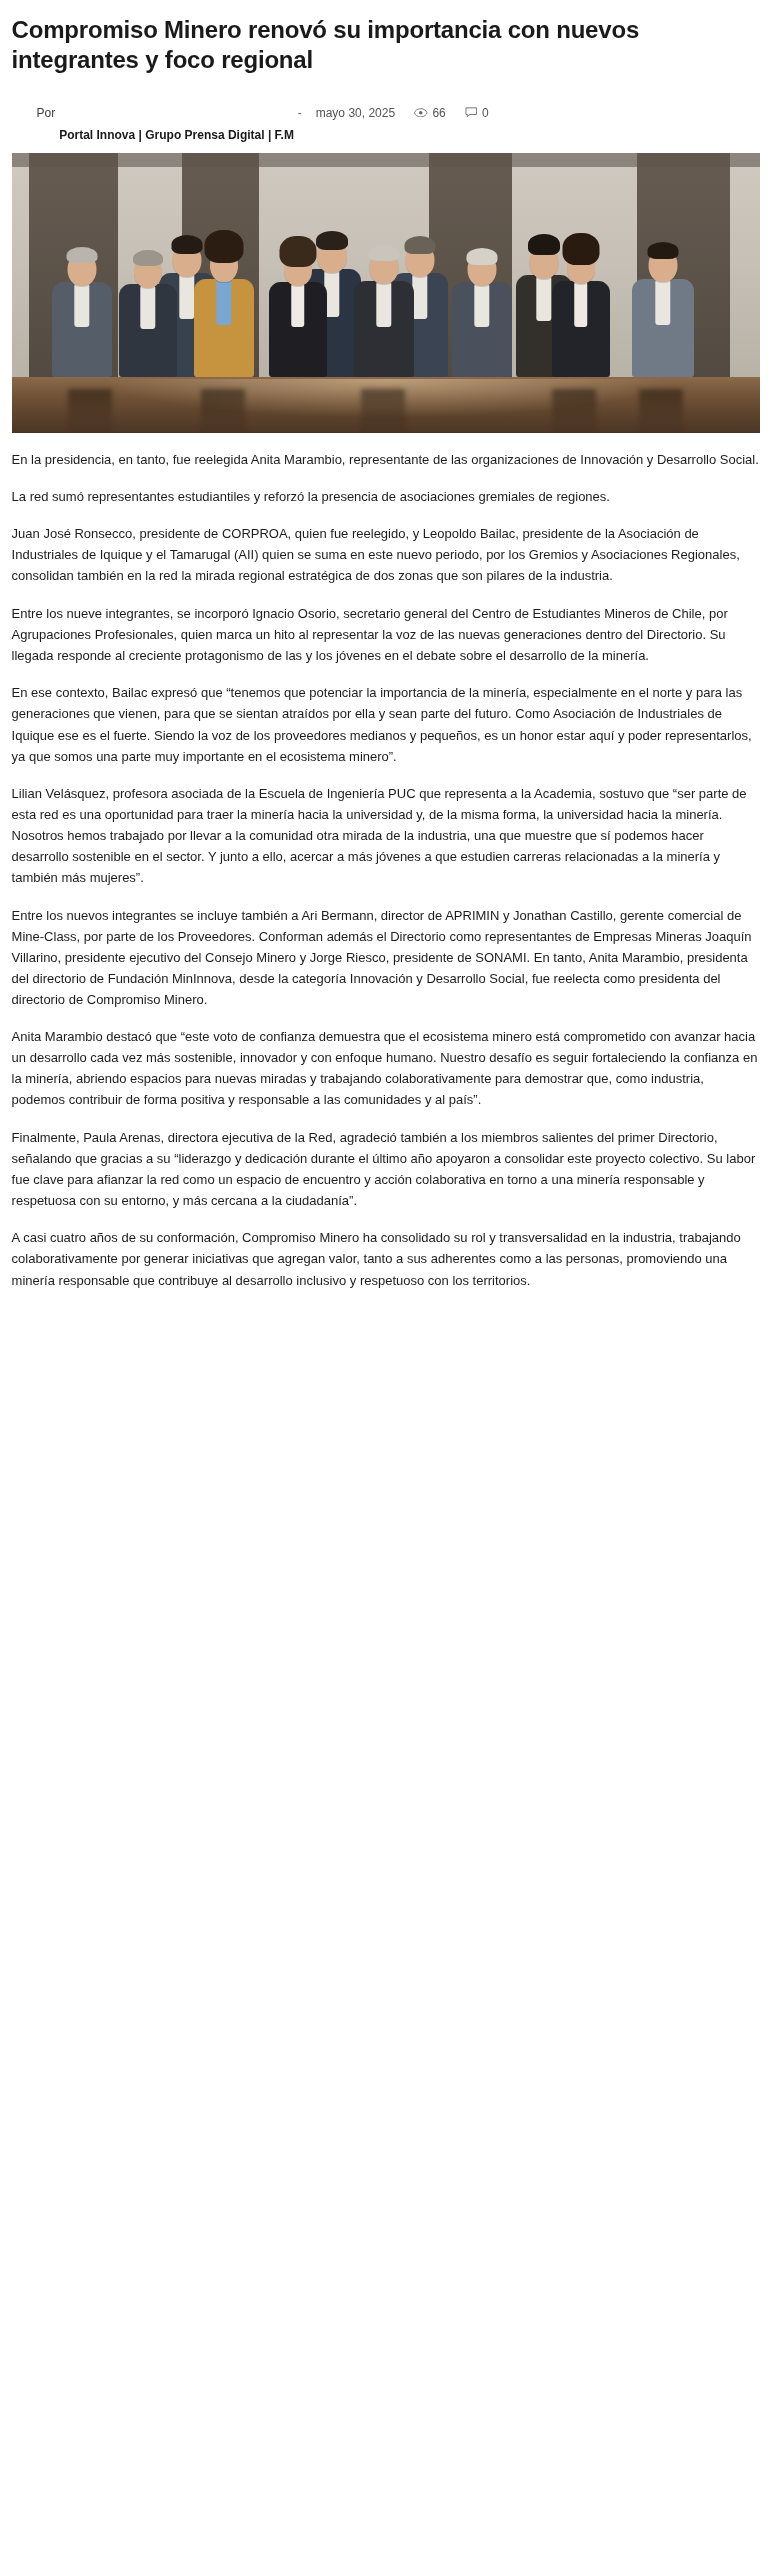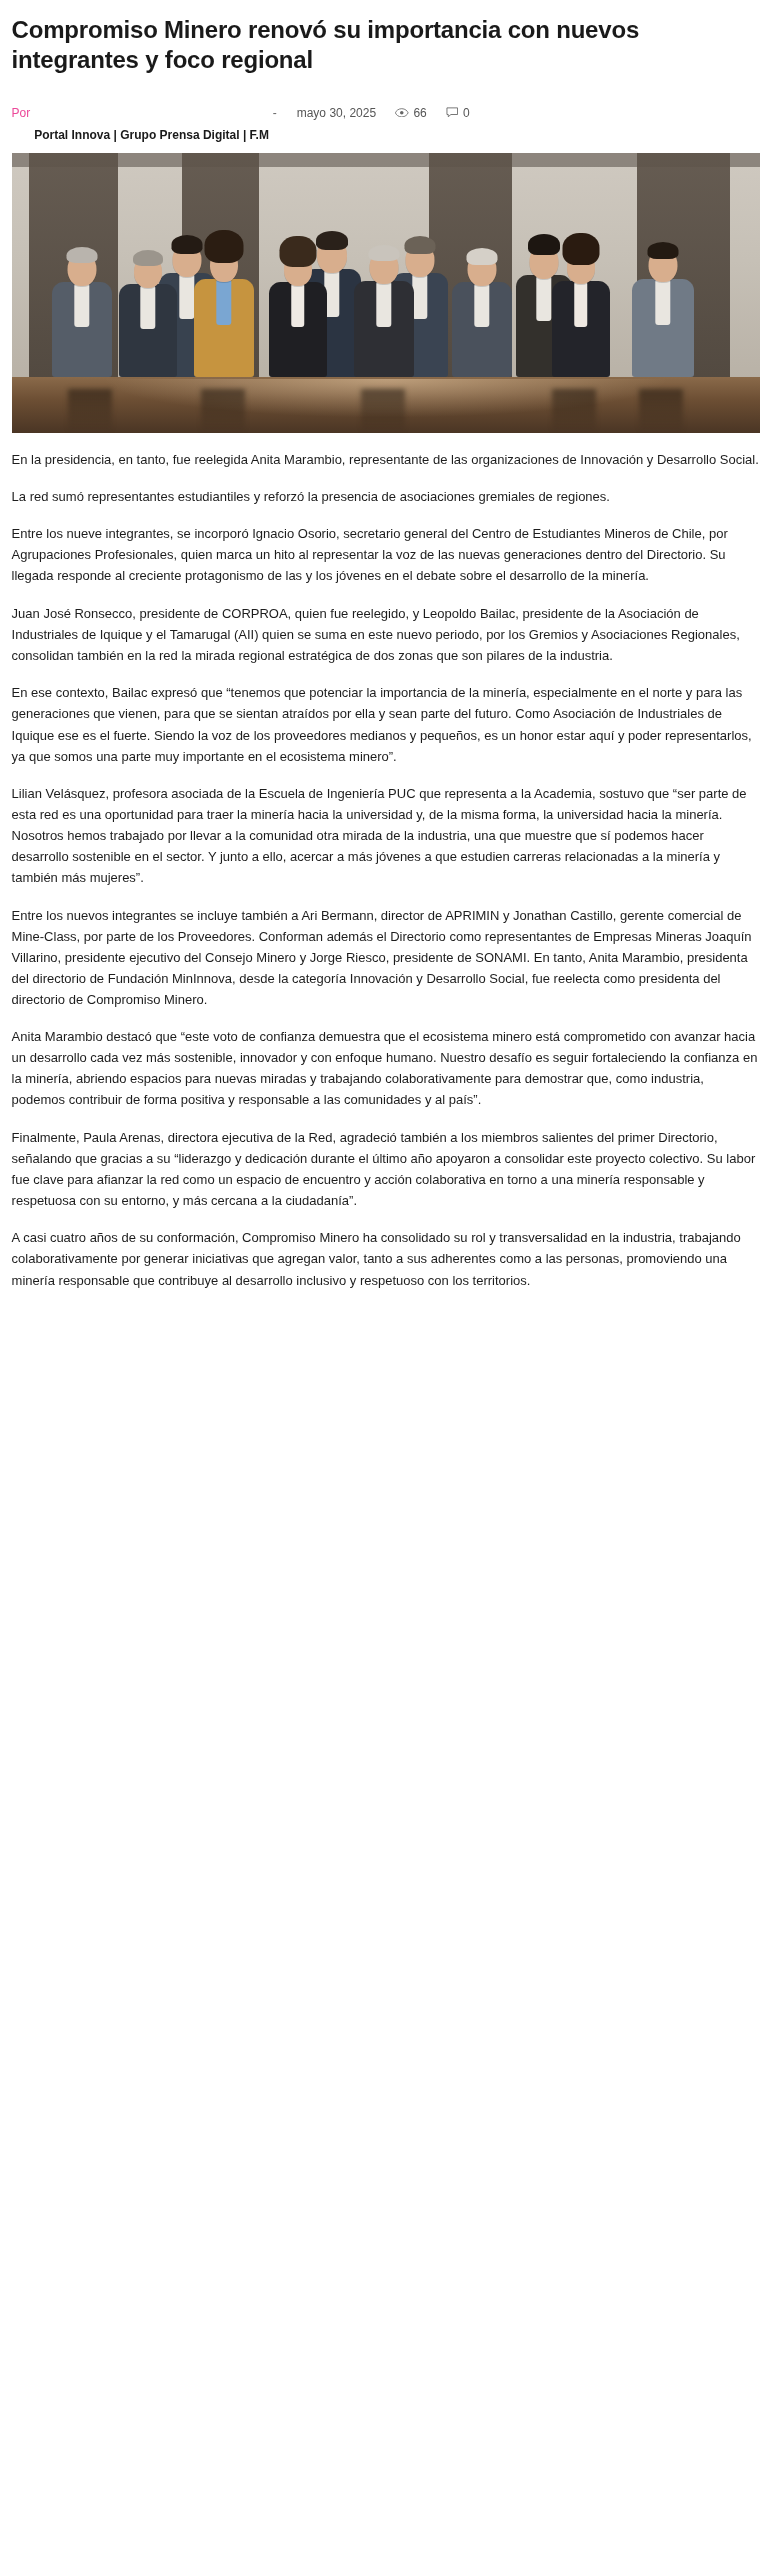--- a/index.html
+++ b/index.html
@@ -26,28 +26,28 @@
   }
   .meta-row {
     display: flex;
     align-items: center;
     flex-wrap: wrap;
     font-size: 12px;
     color: #444444;
     margin-bottom: 11.6px;
     gap: 0px;
   }
-  .meta-by { color: #ec4899; margin-right: 3.9px; }
+  .meta-by { color: #404040; margin-right: 3.9px; margin-left: 25px; }
   .meta-author {
     font-weight: bold;
     color: #1a1a1a;
     margin-top: 44px;
   }
   .meta-sep { margin: 0 3.9px; color: #666; }
-  .meta-date { color: #555555; margin-left: 16px; }
+  .meta-date { color: #555555; margin-left: 10px; }
   .meta-stat {
     display: inline-flex;
     align-items: center;
     margin-left: 19px;
     color: #555555;
     font-size: 12px;
   }
   .meta-stat svg { margin-right: 4.8px; }
   .hero {
     width: 100%;
@@ -255,22 +255,22 @@
     <div class="refl" style="left:56px;"></div>
     <div class="refl" style="left:189px;"></div>
     <div class="refl" style="left:349px;"></div>
     <div class="refl" style="left:540px;"></div>
     <div class="refl" style="left:627px;"></div>
   </div>
 
   <div class="body-text">
     <p>En la presidencia, en tanto, fue reelegida Anita Marambio, representante de las organizaciones de Innovación y Desarrollo Social.</p>
     <p>La red sumó representantes estudiantiles y reforzó la presencia de asociaciones gremiales de regiones.</p>
+    <p>Juan José Ronsecco, presidente de CORPROA, quien fue reelegido, y Leopoldo Bailac, presidente de la Asociación de Industriales de Iquique y el Tamarugal (AII) quien se suma en este nuevo periodo, por los Gremios y Asociaciones Regionales, consolidan también en la red la mirada regional estratégica de dos zonas que son pilares de la industria.</p>
     <p>Entre los nueve integrantes, se incorporó Ignacio Osorio, secretario general del Centro de Estudiantes Mineros de Chile, por Agrupaciones Profesionales, quien marca un hito al representar la voz de las nuevas generaciones dentro del Directorio. Su llegada responde al creciente protagonismo de las y los jóvenes en el debate sobre el desarrollo de la minería.</p>
-    <p>Juan José Ronsecco, presidente de CORPROA, quien fue reelegido, y Leopoldo Bailac, presidente de la Asociación de Industriales de Iquique y el Tamarugal (AII) quien se suma en este nuevo periodo, por los Gremios y Asociaciones Regionales, consolidan también en la red la mirada regional estratégica de dos zonas que son pilares de la industria.</p>
     <p>En ese contexto, Bailac expresó que “tenemos que potenciar la importancia de la minería, especialmente en el norte y para las generaciones que vienen, para que se sientan atraídos por ella y sean parte del futuro. Como Asociación de Industriales de Iquique ese es el fuerte. Siendo la voz de los proveedores medianos y pequeños, es un honor estar aquí y poder representarlos, ya que somos una parte muy importante en el ecosistema minero”.</p>
     <p>Lilian Velásquez, profesora asociada de la Escuela de Ingeniería PUC que representa a la Academia, sostuvo que “ser parte de esta red es una oportunidad para traer la minería hacia la universidad y, de la misma forma, la universidad hacia la minería. Nosotros hemos trabajado por llevar a la comunidad otra mirada de la industria, una que muestre que sí podemos hacer desarrollo sostenible en el sector. Y junto a ello, acercar a más jóvenes a que estudien carreras relacionadas a la minería y también más mujeres”.</p>
     <p>Entre los nuevos integrantes se incluye también a Ari Bermann, director de APRIMIN y Jonathan Castillo, gerente comercial de Mine-Class, por parte de los Proveedores. Conforman además el Directorio como representantes de Empresas Mineras Joaquín Villarino, presidente ejecutivo del Consejo Minero y Jorge Riesco, presidente de SONAMI. En tanto, Anita Marambio, presidenta del directorio de Fundación MinInnova, desde la categoría Innovación y Desarrollo Social, fue reelecta como presidenta del directorio de Compromiso Minero.</p>
     <p>Anita Marambio destacó que “este voto de confianza demuestra que el ecosistema minero está comprometido con avanzar hacia un desarrollo cada vez más sostenible, innovador y con enfoque humano. Nuestro desafío es seguir fortaleciendo la confianza en la minería, abriendo espacios para nuevas miradas y trabajando colaborativamente para demostrar que, como industria, podemos contribuir de forma positiva y responsable a las comunidades y al país”.</p>
     <p>Finalmente, Paula Arenas, directora ejecutiva de la Red, agradeció también a los miembros salientes del primer Directorio, señalando que gracias a su “liderazgo y dedicación durante el último año apoyaron a consolidar este proyecto colectivo. Su labor fue clave para afianzar la red como un espacio de encuentro y acción colaborativa en torno a una minería responsable y respetuosa con su entorno, y más cercana a la ciudadanía”.</p>
     <p>A casi cuatro años de su conformación, Compromiso Minero ha consolidado su rol y transversalidad en la industria, trabajando colaborativamente por generar iniciativas que agregan valor, tanto a sus adherentes como a las personas, promoviendo una minería responsable que contribuye al desarrollo inclusivo y respetuoso con los territorios.</p>
   </div>
 
 </div>
 

